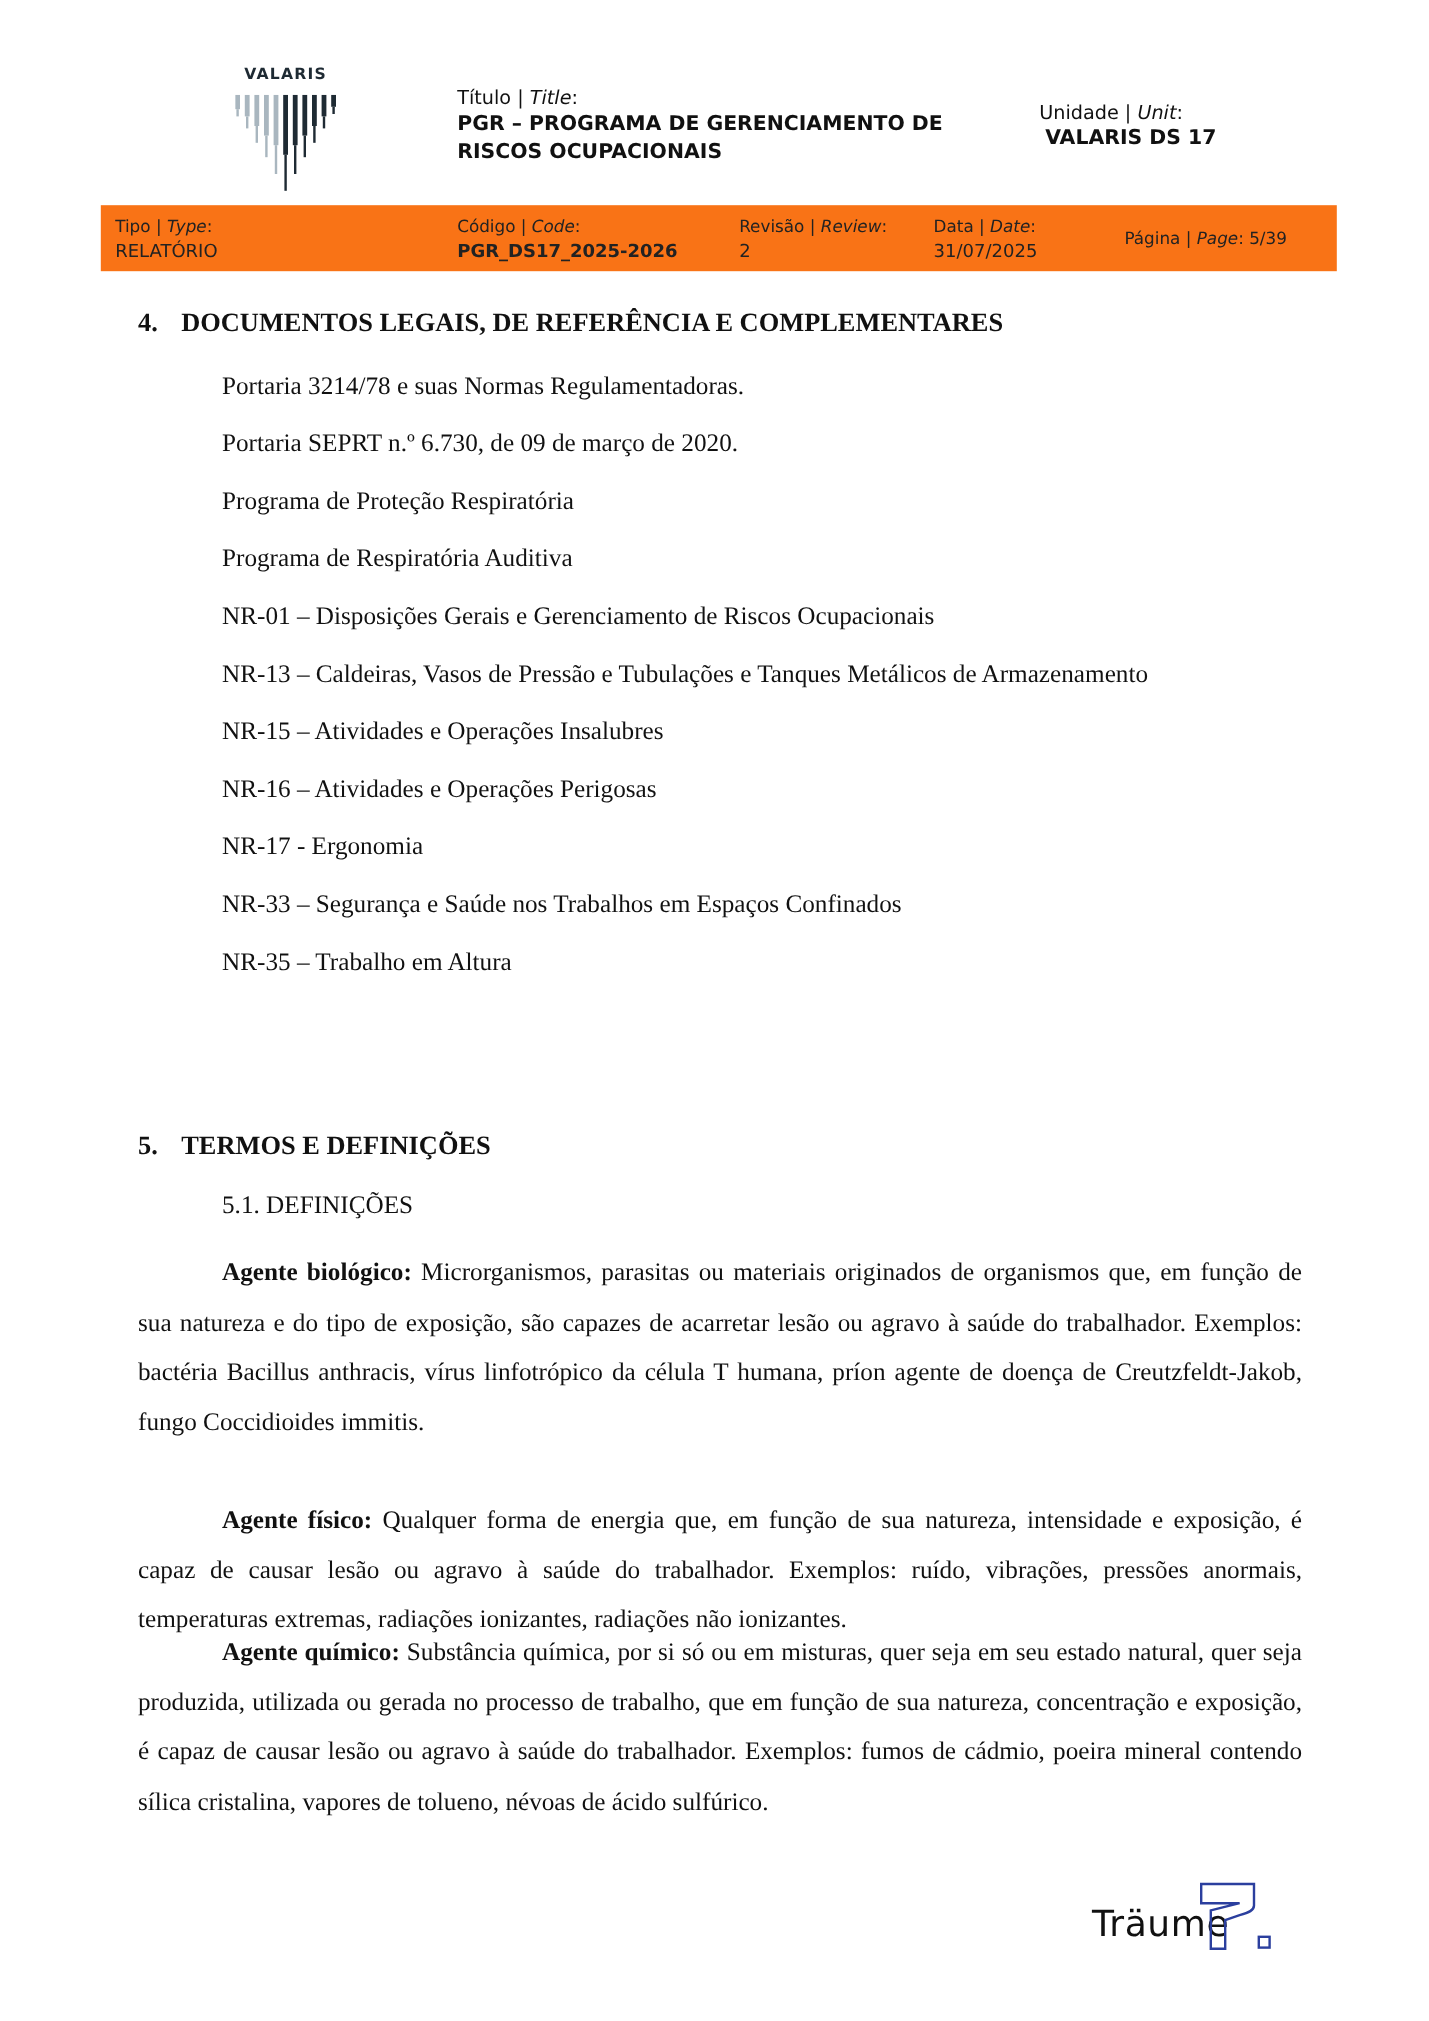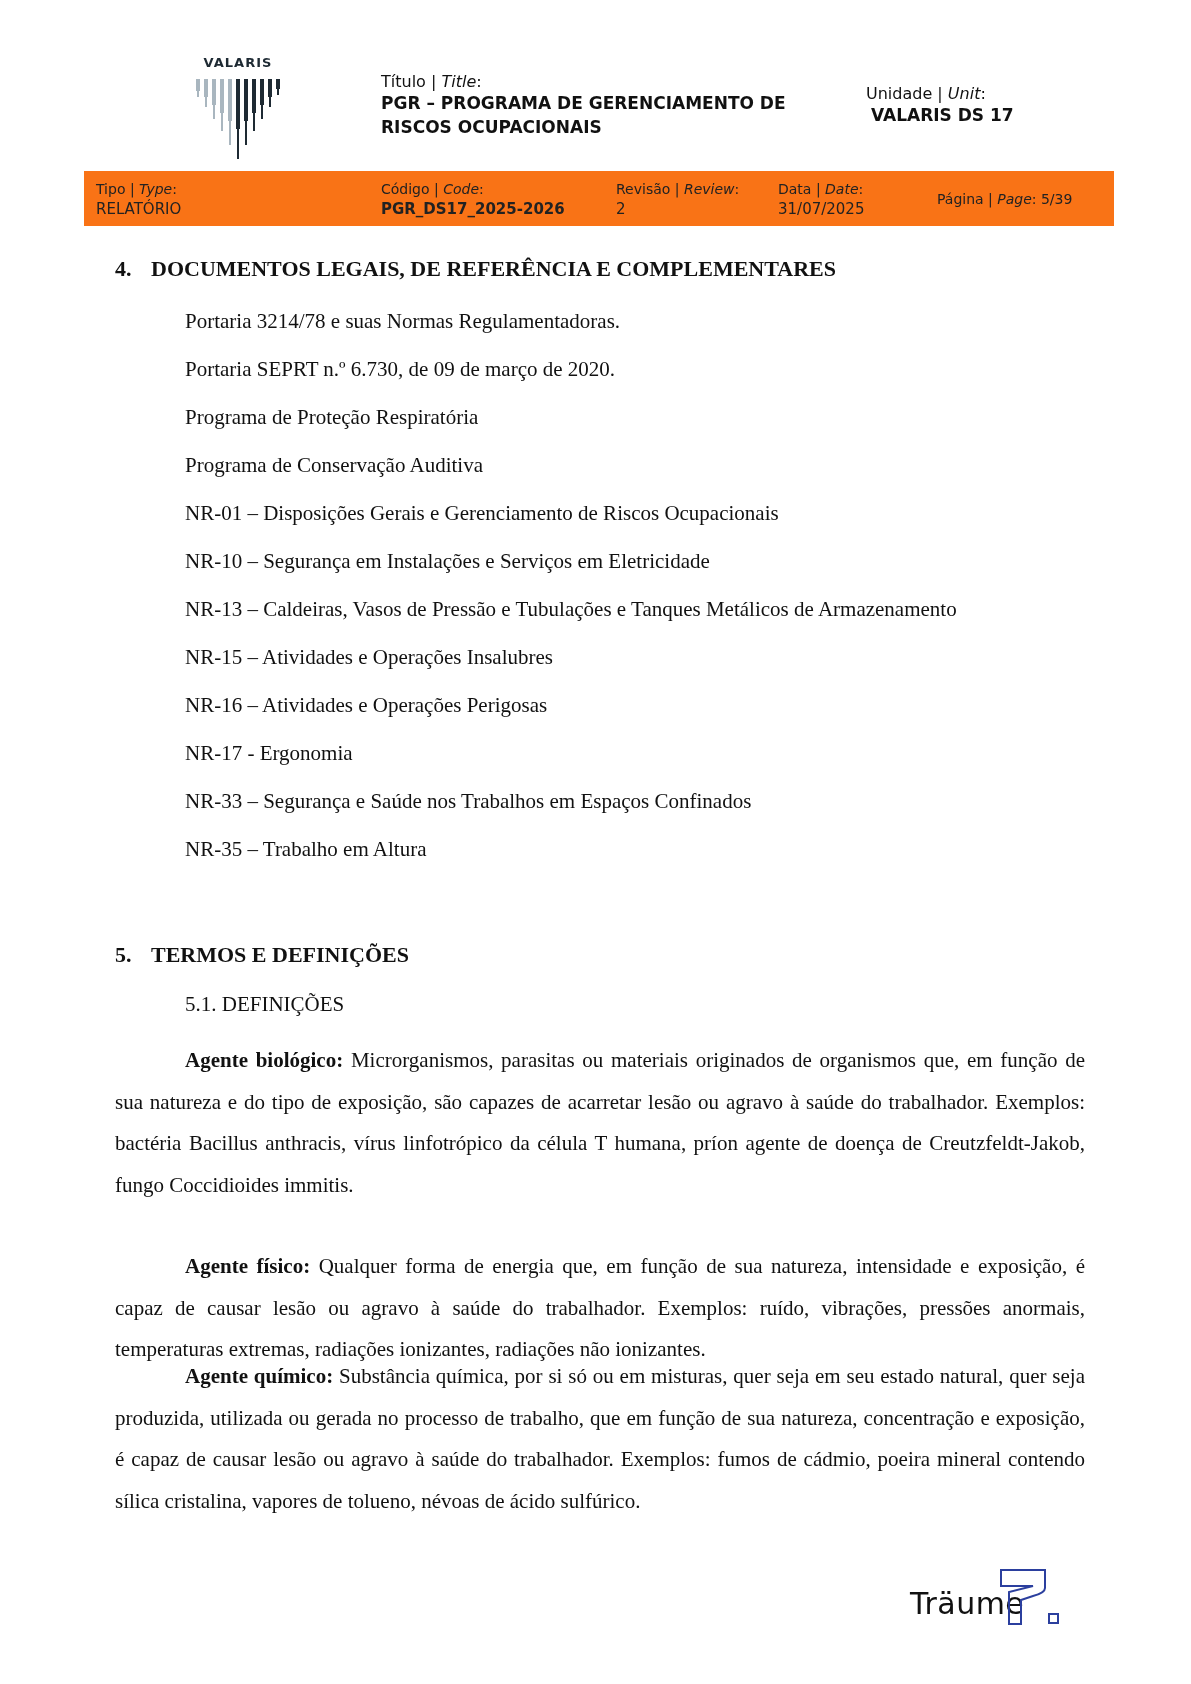--- a/index.html
+++ b/index.html
@@ -104,23 +104,22 @@
 </div>
 
 <div class="heading" style="left:115px; top:256px;">
   <span class="num">4.</span><span>DOCUMENTOS LEGAIS, DE REFERÊNCIA E COMPLEMENTARES</span>
 </div>
 
 <ul class="ref-list">
   <li>Portaria 3214/78 e suas Normas Regulamentadoras.</li>
   <li>Portaria SEPRT n.º 6.730, de 09 de março de 2020.</li>
   <li>Programa de Proteção Respiratória</li>
-  <li>Programa de Conservação Auditiva</li>
+  <li>Programa de Respiratória Auditiva</li>
   <li>NR-01 – Disposições Gerais e Gerenciamento de Riscos Ocupacionais</li>
-  <li>NR-10 – Segurança em Instalações e Serviços em Eletricidade</li>
   <li>NR-13 – Caldeiras, Vasos de Pressão e Tubulações e Tanques Metálicos de Armazenamento</li>
   <li>NR-15 – Atividades e Operações Insalubres</li>
   <li>NR-16 – Atividades e Operações Perigosas</li>
   <li>NR-17 - Ergonomia</li>
   <li>NR-33 – Segurança e Saúde nos Trabalhos em Espaços Confinados</li>
   <li>NR-35 – Trabalho em Altura</li>
 </ul>
 
 <div class="heading" style="left:115px; top:942px;">
   <span class="num">5.</span><span>TERMOS E DEFINIÇÕES</span>

